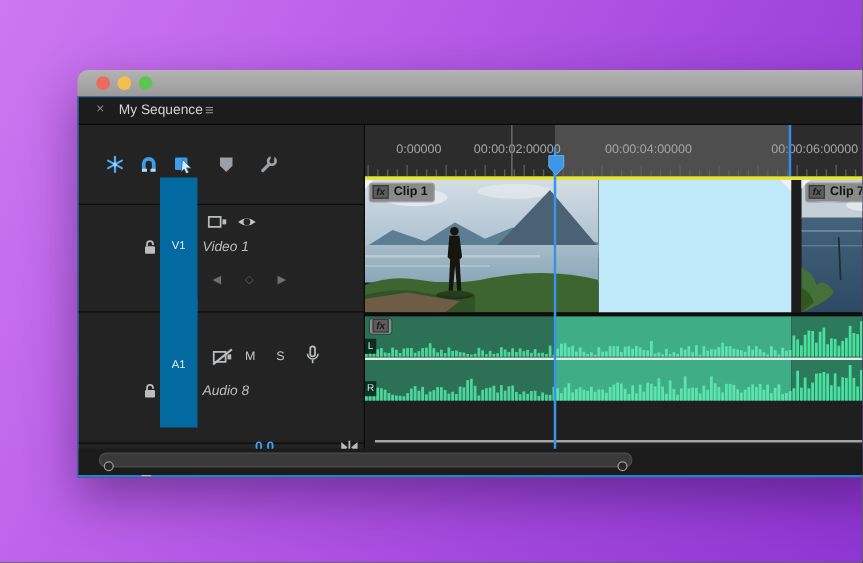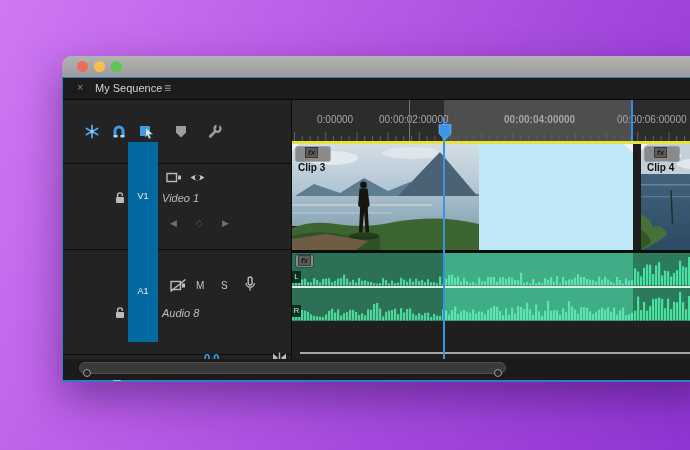--- a/index.html
+++ b/index.html
@@ -32,21 +32,21 @@
   .navgl{position:absolute;color:#6f6f6f;font-size:9px;}
   .lock{position:absolute;width:14px;height:13px;}
   
   .ruler{position:absolute;left:229px;top:22px;width:417px;height:41px;background:#2c2c2c;}
   .rul-label{position:absolute;top:14px;color:#a6a6a6;font-size:10px;white-space:nowrap;}
   .hilite{position:absolute;left:152px;top:0;width:188px;height:41px;background:#4e4e4e;}
   .renderbar{position:absolute;left:229px;top:63px;width:417px;height:2.5px;background:#e4e43a;}
   .tracks{position:absolute;left:229px;top:65.5px;width:417px;height:236px;background:#1d1d1d;}
   .vclip{position:absolute;top:0;height:106px;overflow:hidden;}
   .chip{position:absolute;top:3px;height:14px;background:#8a8a8a;border-radius:2px;
-    display:flex;align-items:center;padding:0 5px 0 2px;gap:4px;box-shadow:0 0 0 1px rgba(0,0,0,.25);flex-direction:column;}
+    display:flex;align-items:center;padding:0 5px 0 2px;gap:4px;box-shadow:0 0 0 1px rgba(0,0,0,.25);}
   .fxbox{width:13px;height:11px;background:#5c5c5c;border:1px solid #3a3a3a;box-sizing:border-box;
     color:#191919;font-size:8px;font-style:italic;font-weight:bold;display:flex;align-items:center;justify-content:center;}
   .chiplabel{color:#121212;font-size:10px;font-weight:bold;}
   .notch{position:absolute;width:0;height:0;}
   .aud-seg{position:absolute;top:0;height:100%;}
   .lane{position:absolute;left:0;width:417px;overflow:hidden;}
   .lrchip{position:absolute;left:0;width:9px;height:12px;background:rgba(8,38,28,.9);color:#bfeedd;
     font-size:8px;display:flex;align-items:center;justify-content:center;}
   .playline{position:absolute;width:2px;background:#3a93e8;z-index:30;}
   .scrollrow{position:absolute;left:0;top:281px;width:646px;height:21px;background:#1b1b1b;}
@@ -158,21 +158,21 @@
         <span class="caret" style="left:136px;top:272px;">▴</span>
         <span class="caret" style="left:168px;top:272px;">▴</span>
         <span class="caret" style="left:196px;top:272px;">▴</span>
         <span class="caret" style="left:218px;top:272px;">▴</span>
       </div>
 
       <div class="ruler">
         <div class="hilite"></div>
         <span class="rul-label" style="left:3px;padding-left:22px;">0:00000</span>
         <span class="rul-label" style="left:87px;">00:00:02:00000</span>
-        <span class="rul-label" style="left:212px;font-weight:bold;">00:00:04:00000</span>
+        <span class="rul-label" style="left:192px;">00:00:04:00000</span>
         <span class="rul-label" style="left:325px;">00:00:06:00000</span>
         <svg id="ticks" class="abs" style="left:0;bottom:0;width:417px;height:11px;">
             <rect x="2.0" y="2" width="1" height="9" fill="#5e5e5e"></rect>
             <rect x="9.8" y="5.5" width="1" height="5.5" fill="#5e5e5e"></rect>
             <rect x="17.6" y="5.5" width="1" height="5.5" fill="#5e5e5e"></rect>
             <rect x="25.4" y="5.5" width="1" height="5.5" fill="#5e5e5e"></rect>
             <rect x="33.2" y="2" width="1" height="9" fill="#5e5e5e"></rect>
             <rect x="41.0" y="5.5" width="1" height="5.5" fill="#5e5e5e"></rect>
             <rect x="48.8" y="5.5" width="1" height="5.5" fill="#5e5e5e"></rect>
             <rect x="56.6" y="5.5" width="1" height="5.5" fill="#5e5e5e"></rect>
@@ -257,21 +257,21 @@
             <path d="M0 84 q20 -8 44 -4 q28 5 58 -2 q45 -8 85 2 v26 H0 z" fill="#3c652f"></path>
             <path d="M0 92 q26 -7 52 -1 q20 4 36 1 v14 H0 z" fill="#2f5226"></path>
             <polygon points="0,106 0,95 34,90 76,97 64,106" fill="#6e5c44"></polygon>
             <ellipse cx="72" cy="92" rx="15" ry="3.4" fill="rgba(10,15,8,.45)"></ellipse>
             <circle cx="71.5" cy="41" r="3.4" fill="#17150f"></circle>
             <path d="M67.5 44.5 h8 l2.2 17 -2 2 1.4 25 h-3.4 l-1.6 -20 -1.8 20 h-3.4 l1.2 -25 -2 -2 z" fill="#17150f"></path>
           </svg>
           <polygon class="notch" style="border-left:7px solid #f2f2f2;border-bottom:7px solid transparent;left:0;top:0;"></polygon>
           <div class="chip" style="left:4px;">
             <div class="fxbox">fx</div>
-            <span class="chiplabel">Clip 3</span>
+            <span class="chiplabel">Clip 1</span>
           </div>
         </div>
 
         <div class="vclip" style="left:187px;width:154px;background:#bfe9f8;">
           <div class="notch" style="border-right:9px solid #f2f2f2;border-bottom:9px solid transparent;right:0;top:0;"></div>
         </div>
 
         <div class="vclip" style="left:349px;width:68px;">
           <svg width="68" height="106" viewBox="0 0 68 106" preserveAspectRatio="none">
             <defs>
@@ -286,21 +286,21 @@
             <rect y="30" width="68" height="76" fill="url(#sea3)"></rect>
             <rect y="40" width="68" height="1.5" fill="#7e97ab" opacity=".7"></rect>
             <rect y="52" width="68" height="1.2" fill="#7e97ab" opacity=".5"></rect>
             <line x1="30" y1="46" x2="31.5" y2="80" stroke="#1e2f28" stroke-width="1.4"></line>
             <path d="M0 106 V70 q10 4 12 14 q8 -6 14 6 q-6 8 -26 16 z" fill="#44703a"></path>
             <path d="M0 106 V86 q8 4 10 12 z" fill="#32571f"></path>
           </svg>
           <div class="notch" style="border-left:7px solid #f2f2f2;border-bottom:7px solid transparent;left:0;top:0;"></div>
           <div class="chip" style="left:4px;">
             <div class="fxbox">fx</div>
-            <span class="chiplabel">Clip 4</span>
+            <span class="chiplabel">Clip 7</span>
           </div>
         </div>
 
         <div class="abs" style="left:0;top:106px;width:417px;height:3px;background:#0d0d0d;"></div>
 
         <div class="abs" style="left:0;top:109px;width:417px;height:68px;">
 
           <div class="lane" style="top:0;height:33px;">
             <div class="aud-seg" style="left:0;width:152px;background:#2c7156;"></div>
             <div class="aud-seg" style="left:152px;width:189px;background:#3fae86;"></div>

